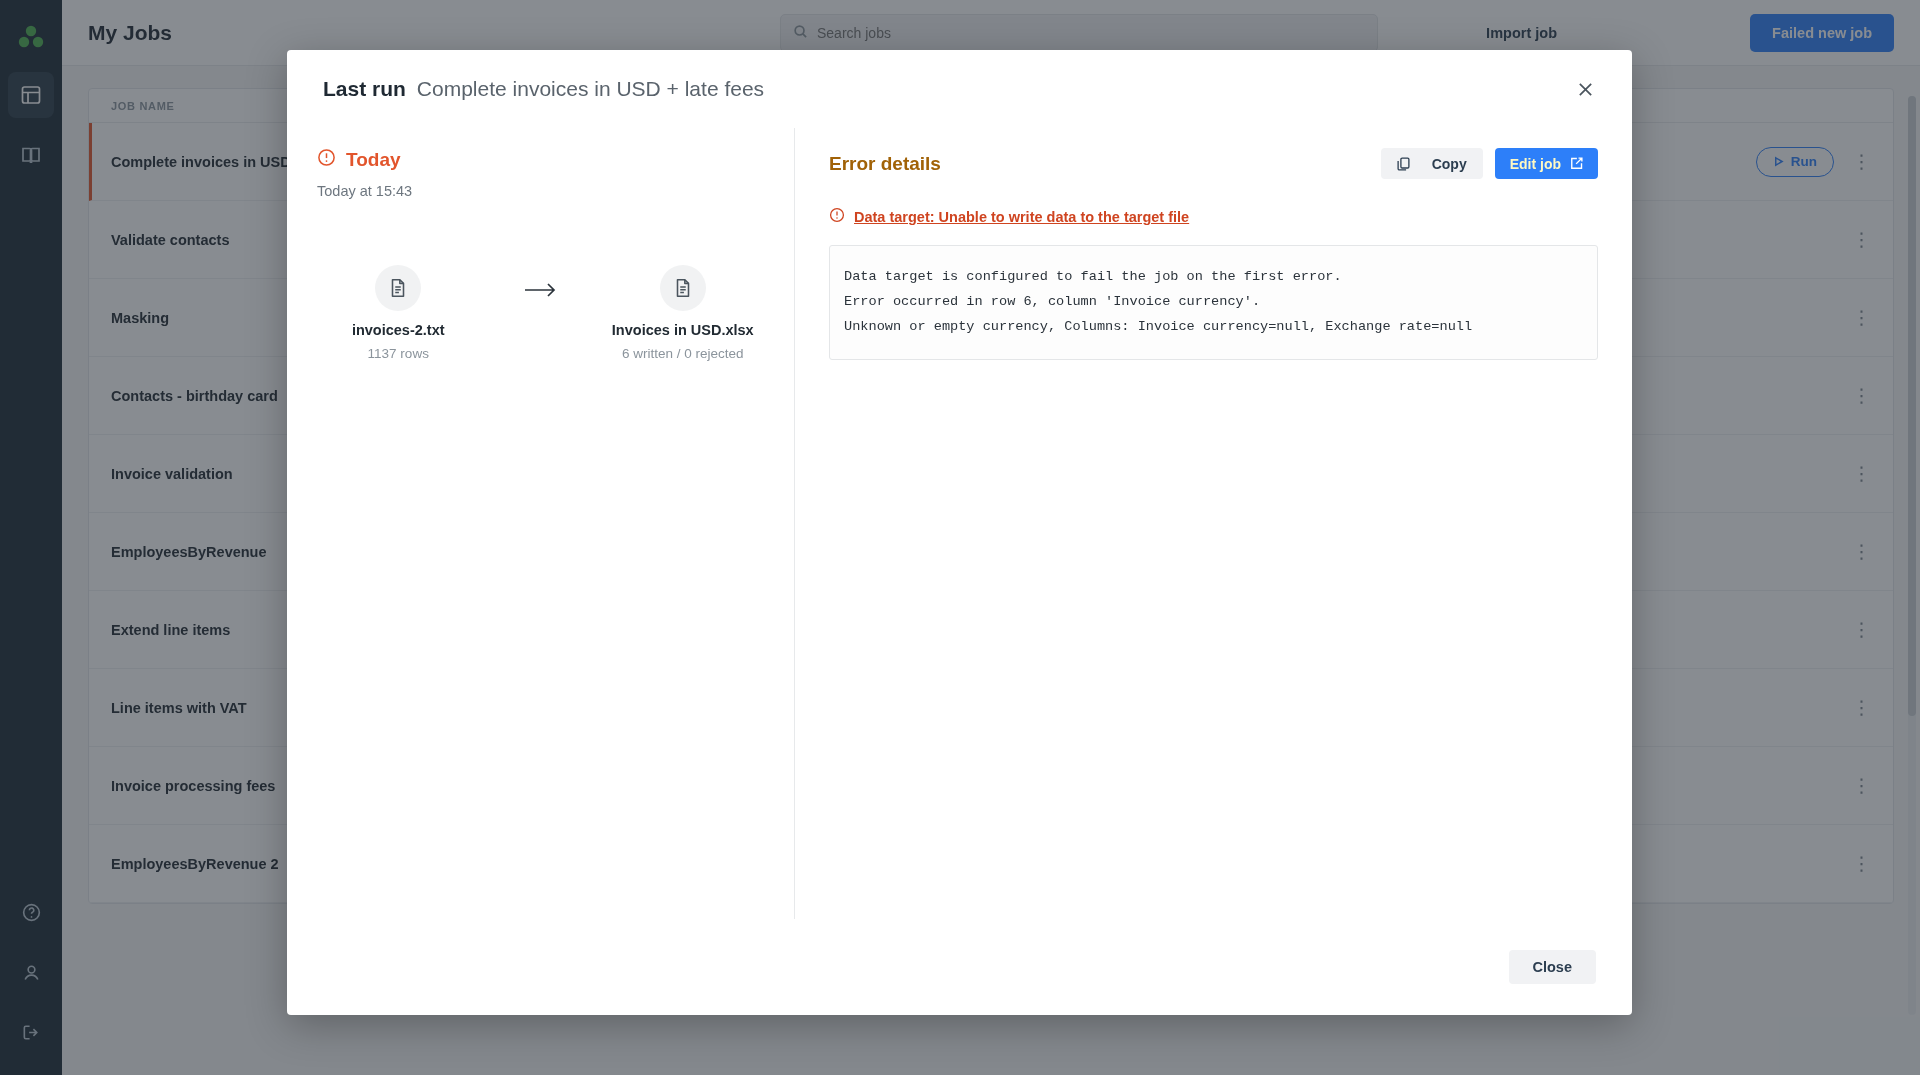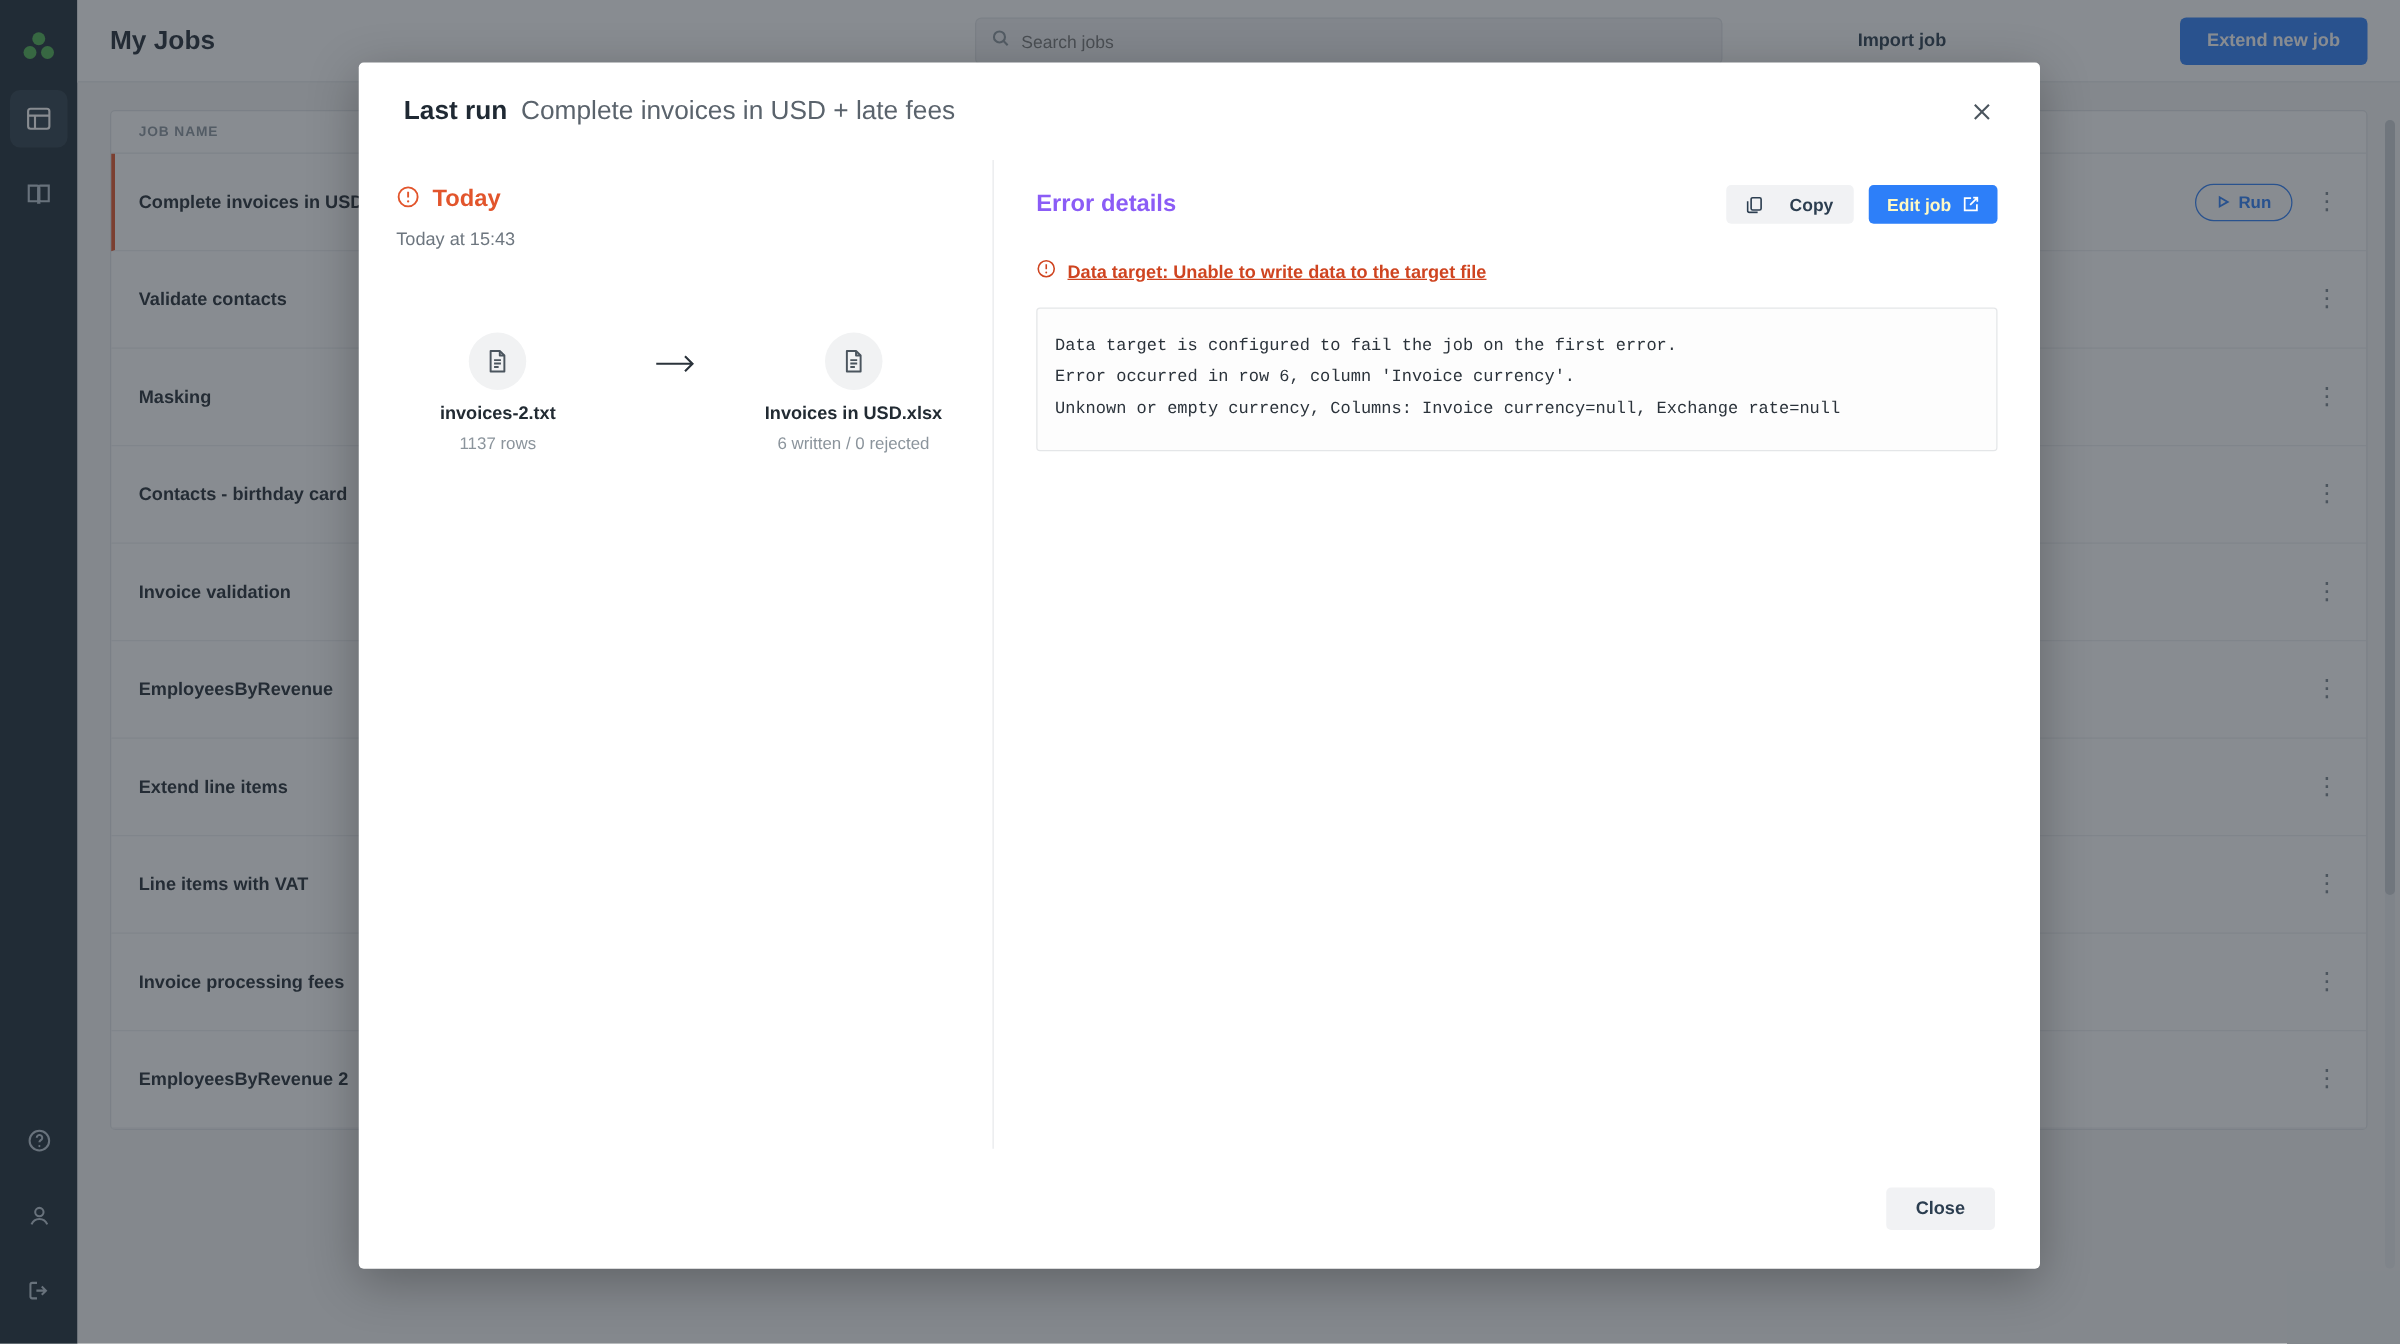--- a/index.html
+++ b/index.html
@@ -138,21 +138,21 @@
   .node-circle {
     width: 46px; height: 46px; margin: 0 auto; border-radius: 50%;
     background: #f1f2f3; display: flex; align-items: center; justify-content: center;
   }
   .node-name { margin-top: 11px; font-size: 14.5px; font-weight: bold; color: #222b33; }
   .node-meta { margin-top: 8px; font-size: 13.5px; color: #8b949c; }
   .flow-arrow { margin-top: 16px; color: #2b333b; }
 
   .right-pane { flex: 1; padding: 20px 34px 0 34px; position: relative; }
   .rp-head { display: flex; align-items: center; }
-  .rp-title { font-size: 19px; font-weight: bold; color: #8b5cf6; }
+  .rp-title { font-size: 19px; font-weight: bold; color: #a16207; }
   .rp-actions { margin-left: auto; display: flex; align-items: center; gap: 12px; }
   .btn-copy {
     display: inline-flex; align-items: center; gap: 22px; height: 31px; padding: 0 16px;
     background: #f1f2f4; border: none; border-radius: 4px;
     font-size: 14px; font-weight: bold; color: #2c3e50; cursor: pointer;
     font-family: "Liberation Sans", sans-serif;
   }
   .btn-edit {
     display: inline-flex; align-items: center; gap: 9px; height: 31px; padding: 0 15px;
     background: #2d7ff9; border: none; border-radius: 4px;
@@ -239,21 +239,21 @@
           <span>
             <svg width="15" height="15" viewBox="0 0 16 16" fill="none" stroke="#8b949c" stroke-width="1.8">
               <circle cx="7" cy="7" r="4.7"></circle>
                 <path d="M10.5 10.5L14 14"></path>
             </svg>
           </span>
           <input placeholder="Search jobs" style="">
         </div>
 
         <button class="btn-plain">Import job</button>
-        <button class="btn-primary-top">Extend new job</button>
+        <button class="btn-primary-top">Failed new job</button>
       </div>
 
       <div class="table-wrap">
         <div class="table-card">
           <div class="thead">
             <div class="th-name">JOB NAME</div>
             <div class="th-mid"></div>
             <div class="th-run"></div>
           </div>
 

